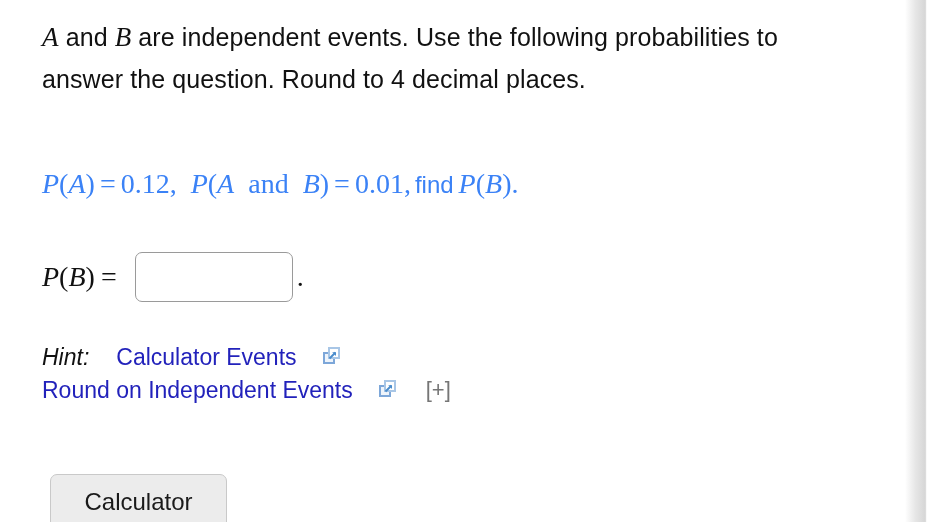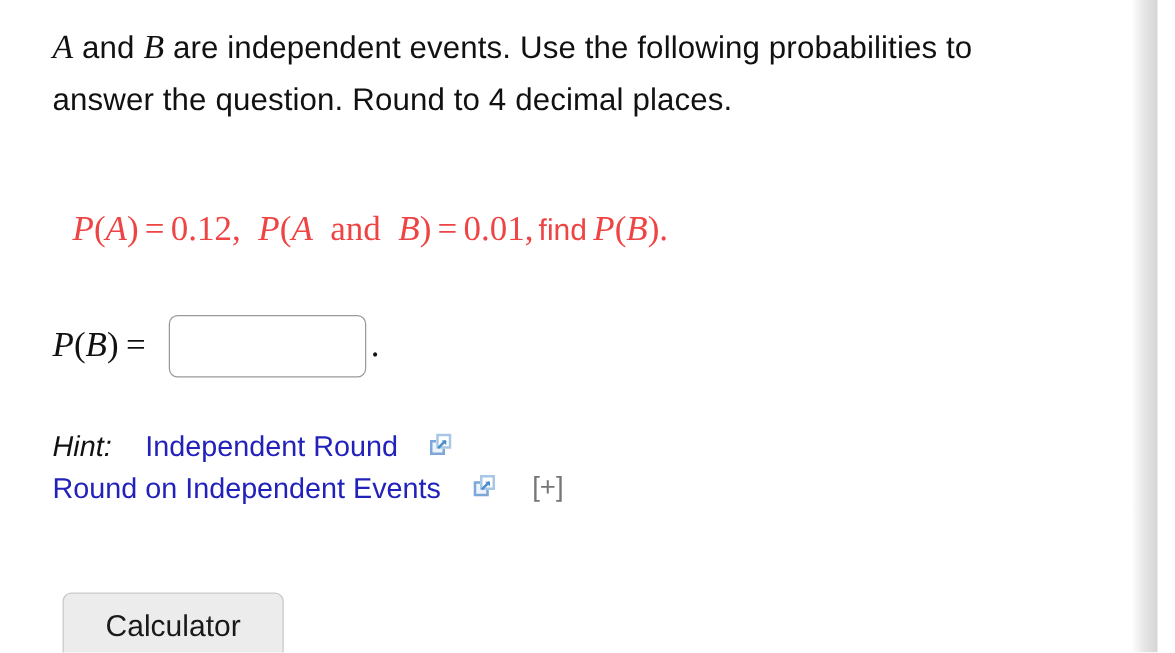--- a/index.html
+++ b/index.html
@@ -60,24 +60,23 @@
     font-size: 27px;
   }
 
   
   #math-line {
     position: absolute;
     left: 42px;
     top: 170px;
     font-family: "Liberation Serif", "DejaVu Serif", serif;
     font-size: 28px;
-    color: #ef4444;
+    color: #3b82f6;
     white-space: nowrap;
     line-height: 1;
-    margin-left: 16px;
   }
   #math-line .it { font-style: italic; }
   #math-line .rm { font-style: normal; }
   #math-line .op { font-style: normal; padding: 0 5px; }
   #math-line .andword {
     font-style: normal;
     font-family: "Liberation Serif", "DejaVu Serif", serif;
     padding: 0 14px;
   }
   #math-line .sans-find {
@@ -231,21 +230,21 @@
   <div id="answer-row">
     <span id="answer-label"><span class="it">P</span><span>(</span><span class="it">B</span><span>)</span><span class="op">=</span></span>
     <input id="answer-input" type="text" placeholder="" style="">
     <span id="answer-period">.</span>
   </div>
 
   <div id="hint-block">
 
     <div class="hint-row">
       <span class="hint-label">Hint:</span>
-      <a class="hint-link">Independent Round</a>
+      <a class="hint-link">Calculator Events</a>
       <span class="ext-icon">
         <span class="back-sq"></span>
         <span class="front-sq"></span>
         <svg class="arrow" viewBox="0 0 13 13">
           <path d="M3.5 9.5 L9.5 3.5" stroke="#4a8ccc" stroke-width="2" fill="none"></path>
           <path d="M6.2 3.3 L10 3.3 L10 7.1 Z" fill="#4a8ccc"></path>
         </svg>
       </span>
     </div>
 

